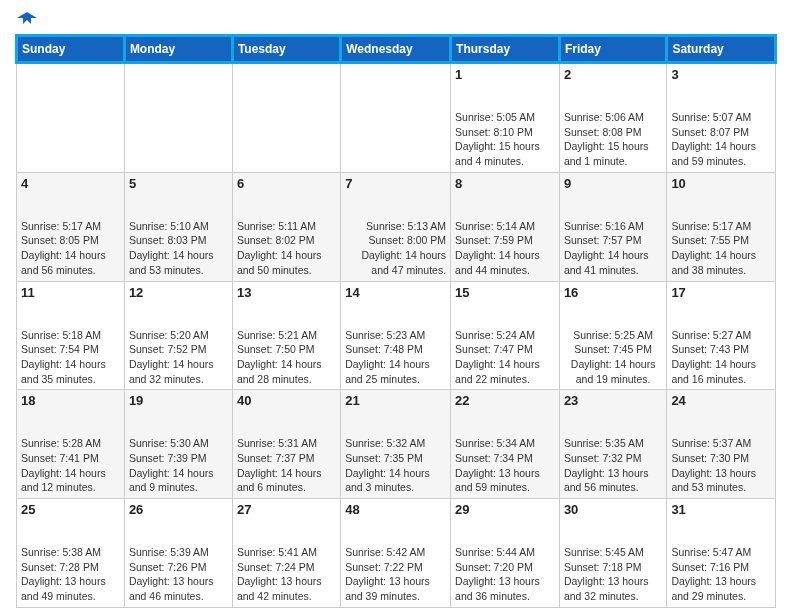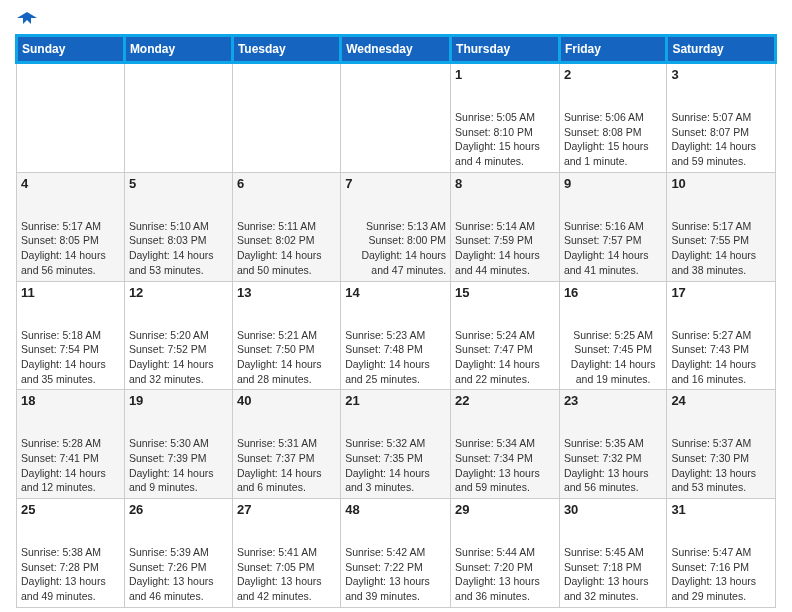--- a/index.html
+++ b/index.html
@@ -299,21 +299,21 @@
         <td>
           <span class="day-number">26</span>
           <div class="day-info" style="white-space: pre-line;">Sunrise: 5:39 AM
 Sunset: 7:26 PM
 Daylight: 13 hours
 and 46 minutes.</div>
         </td>
         <td>
           <span class="day-number">27</span>
           <div class="day-info" style="white-space: pre-line;">Sunrise: 5:41 AM
-Sunset: 7:05 PM
+Sunset: 7:24 PM
 Daylight: 13 hours
 and 42 minutes.</div>
         </td>
         <td>
           <span class="day-number">48</span>
           <div class="day-info" style="white-space: pre-line;">Sunrise: 5:42 AM
 Sunset: 7:22 PM
 Daylight: 13 hours
 and 39 minutes.</div>
         </td>

